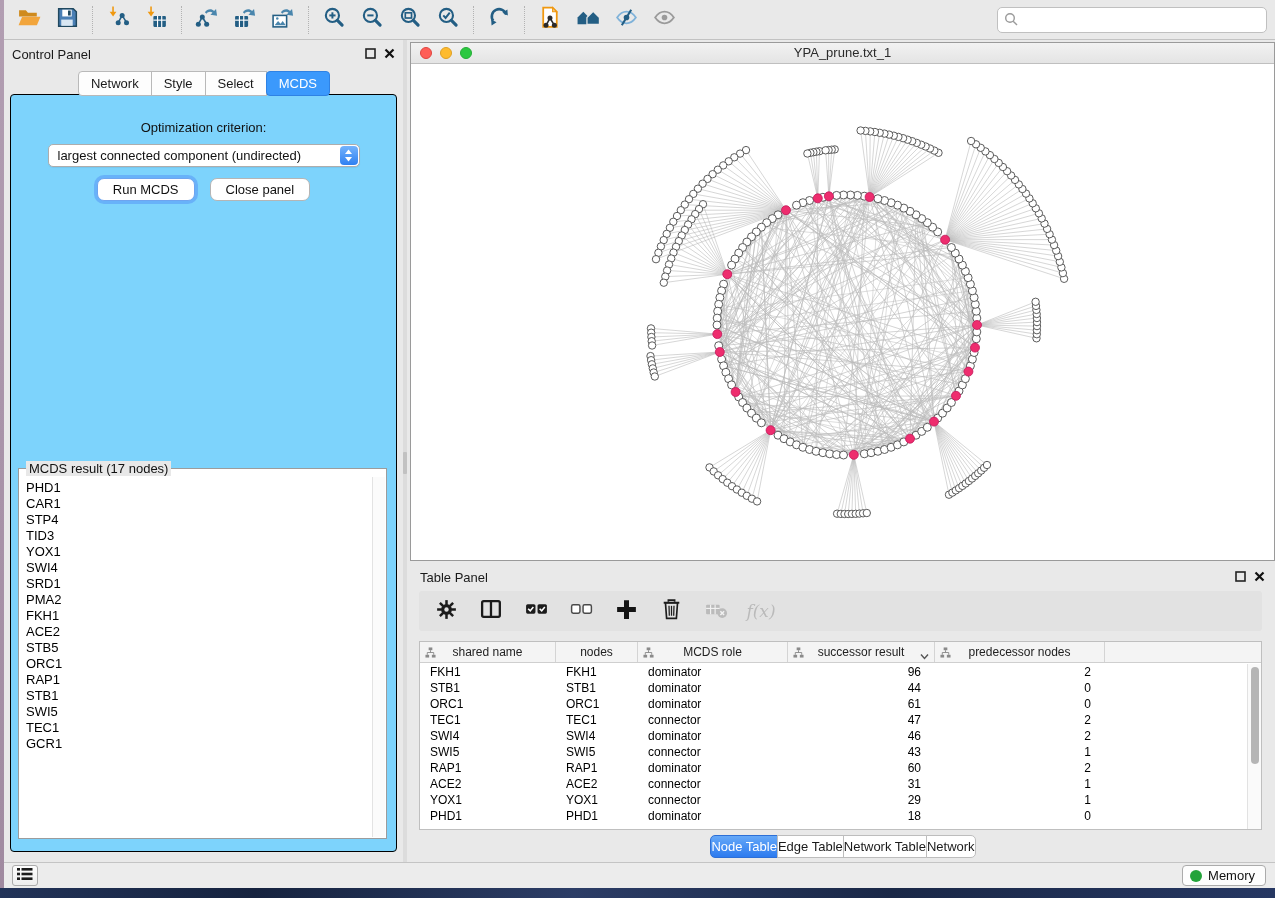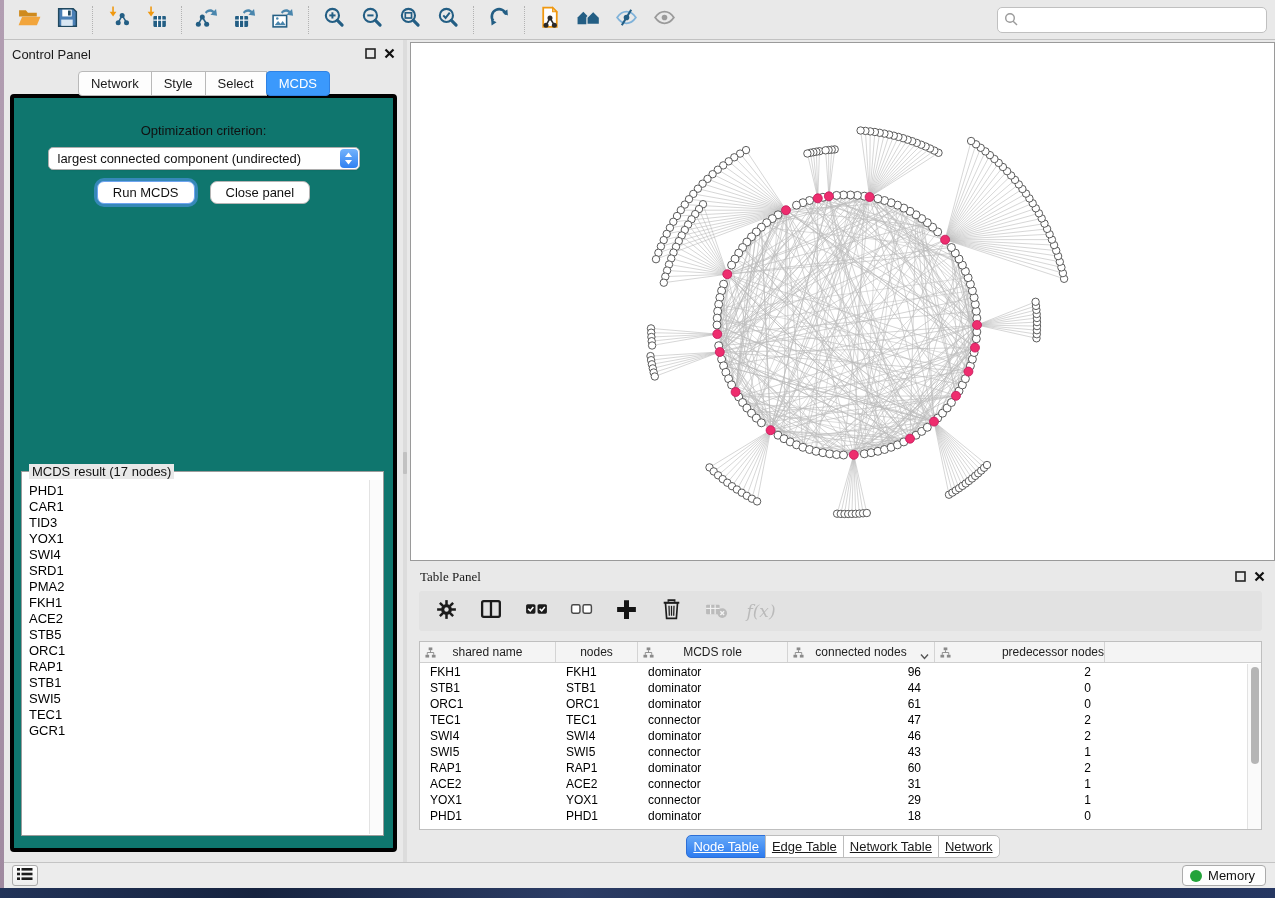--- a/index.html
+++ b/index.html
@@ -29,22 +29,22 @@
   
   .control-panel { position:absolute; left:0; top:0; width:399px; bottom:0; }
   .panel-header { position:absolute; top:3px; left:8px; right:8px; height:22px; display:flex; align-items:center;gap:44px; }
   .panel-title { font-size:13px; color:#1a1a1a; }
   .win-btns { margin-left:auto; display:flex; gap:8px; align-items:center; }
   .ctrl-tabs { position:absolute; top:31px; left:0; right:0; display:flex; justify-content:center; z-index:3; }
   .tab { font-size:13px; color:#1a1a1a; background:#fdfdfd; border:1px solid #b9b9b9; padding:4px 12px; margin-right:-1px; cursor:default; }
   .tab:first-child { border-radius:4px 0 0 4px; }
   .tab:last-child { border-radius:0 4px 4px 0; }
   .tab.active { background:#3b99fc; border-color:#2f82e4; color:#fff; border-radius:4px; position:relative; z-index:2; }
-  .ctrl-body { position:absolute; top:54px; left:6px; right:6px; bottom:10px; border:4px solid #000000;
-    border-radius:4px; background:#0f766e; }
+  .ctrl-body { position:absolute; top:54px; left:6px; right:6px; bottom:10px; border:1px solid #000000;
+    border-radius:4px; background:#7dd3fc; }
   .opt-label { margin-top:25px; text-align:center; font-size:13px; color:#111; }
   .dropdown { margin:9px auto 0; width:312px; height:23px; background:#fff; border:1px solid #adadad; border-radius:5px;
     display:flex; align-items:center; font-size:13px; color:#111; padding-left:9px; box-shadow:0 1px 1px rgba(0,0,0,.06); }
   .dd-value { flex:1; white-space:nowrap; overflow:hidden; }
   .dd-stepper { width:18px; height:19px; margin-right:1px; border-radius:4px; background:linear-gradient(#74b3fc,#2f80f1);
     display:flex; align-items:center; justify-content:center; }
   .btn-row { margin-top:11px; display:flex; justify-content:center; gap:15px; }
   .mac-btn { font-family:"Liberation Sans",sans-serif; font-size:13px; color:#111; background:#fff;
     border:1px solid #b5b5b5; border-radius:7px; padding:3px 15px; cursor:default; }
   .mac-btn.focused { box-shadow:0 0 0 3px rgba(88,152,246,.55); border-color:#6ea4ef; }
@@ -65,21 +65,21 @@
   .lights { position:absolute; left:9px; top:4px; display:flex; gap:8px; }
   .light { width:12px; height:12px; border-radius:50%; }
   .light.red { background:#ff5e57; border:1px solid #e0443e; }
   .light.yellow { background:#febb2e; border:1px solid #dfa023; }
   .light.green { background:#2bc840; border:1px solid #24ad36; }
   .net-title { position:absolute; left:0; right:0; top:2px; text-align:center; font-size:13px; color:#2a2a2a; }
   .net-canvas { position:absolute; left:0; top:22px; right:0; bottom:0; background:#fff; overflow:hidden; }
 
   
   .table-panel { position:absolute; left:3px; top:523px; right:0; bottom:0; background:#e9e9e9; }
-  .tp-header { position:absolute; top:4px; left:10px; right:10px; height:20px; display:flex; align-items:center;font-family:Liberation Serif, serif; }
+  .tp-header { position:absolute; top:4px; left:10px; right:10px; height:20px; display:flex; align-items:center; }
   .tp-toolbar { position:absolute; top:28px; left:9px; right:13px; height:40px; background:#e2e2e2; border-radius:3px;
     display:flex; align-items:center; padding-left:14px; gap:19px; }
   .tpt-btn { display:flex; align-items:center; justify-content:center; width:26px; height:28px; cursor:default; }
   .tpt-btn.disabled { opacity:.55; }
   .fx-label { font-family:"DejaVu Serif", serif; font-style:italic; font-size:17px; color:#9a9a9a; }
 
   .table-region { position:absolute; top:78px; left:9px; right:13px; bottom:32px; border:1px solid #bfbfbf; background:#fff; overflow:hidden; }
   .thead { position:absolute; top:0; left:0; right:0; height:21px; background:#f4f4f4; border-bottom:1px solid #cfcfcf; display:flex; }
   .th { position:relative; height:100%; border-right:1px solid #d4d4d4; display:flex; align-items:center; justify-content:center; font-size:12px; color:#222; }
   .th .tree-ic { position:absolute; left:5px; top:5px; }
@@ -87,21 +87,21 @@
   .th.filler { flex:1; border-right:none; }
   .tbody { position:absolute; top:22px; left:0; right:14px; bottom:0; }
   .tr { display:flex; height:16px; }
   .td { font-size:12px; color:#000; line-height:16px; white-space:nowrap; overflow:hidden; }
   .td.l { padding-left:10px; text-align:left; }
   .td.r { padding-right:14px; text-align:right; }
   .tv-scroll { position:absolute; top:22px; right:0; bottom:0; width:14px; background:#fafafa; border-left:1px solid #e2e2e2; }
   .tv-thumb { position:absolute; top:3px; left:3px; width:8px; height:97px; background:#b5b5b5; border-radius:4px; }
 
   .bottom-tabs { position:absolute; bottom:4px; left:0; right:0; display:flex; justify-content:center; }
-  .btab { font-size:13px; color:#1a1a1a; background:#fff; border:1px solid #bdbdbd; padding:3px 6px; margin-right:-1px; cursor:default;text-decoration:underline; }
+  .btab { font-size:13px; color:#1a1a1a; background:#fff; border:1px solid #bdbdbd; padding:3px 0; margin-right:-1px; cursor:default; }
   .btab:first-child { border-radius:5px 0 0 5px; }
   .btab:last-child { border-radius:0 5px 5px 0; }
   .btab.active { background:linear-gradient(#65a8f8,#2d7bef); color:#fff; border-color:#2d6fd6; }
 
   
   .status-bar { position:absolute; left:0; right:0; bottom:0; height:26px; background:#ececec; border-top:1px solid #c4c4c4; }
   .menu-btn { position:absolute; left:8px; top:2px; width:26px; height:21px; background:linear-gradient(#fdfdfd,#eee);
     border:1px solid #ababab; border-radius:3px; display:flex; align-items:center; justify-content:center; }
   .memory-btn { position:absolute; right:9px; top:2px; height:21px; display:flex; align-items:center; gap:6px;
     background:#fdfdfd; border:1px solid #ababab; border-radius:4px; padding:0 10px 0 7px; font-size:13px; color:#111; }
@@ -299,20 +299,21 @@
         </div>
         <div class="btn-row">
           <button class="mac-btn focused">Run MCDS</button>
           <button class="mac-btn">Close panel</button>
         </div>
         <fieldset class="mcds-box">
           <legend>MCDS result (17 nodes)</legend>
           <div class="mcds-list" id="mcds-list">
               <div class="list-item">PHD1</div>
               <div class="list-item">CAR1</div>
+              <div class="list-item">STP4</div>
               <div class="list-item">TID3</div>
               <div class="list-item">YOX1</div>
               <div class="list-item">SWI4</div>
               <div class="list-item">SRD1</div>
               <div class="list-item">PMA2</div>
               <div class="list-item">FKH1</div>
               <div class="list-item">ACE2</div>
               <div class="list-item">STB5</div>
               <div class="list-item">ORC1</div>
               <div class="list-item">RAP1</div>
@@ -326,20 +327,28 @@
       </div>
     </div>
 
     <div class="v-splitter">
         <div class="grip"></div>
       </div>
 
     <div class="right-col">
 
       <div class="network-window">
+        <div class="net-titlebar">
+          <span class="lights">
+            <span class="light red"></span>
+            <span class="light yellow"></span>
+            <span class="light green"></span>
+          </span>
+          <span class="net-title">YPA_prune.txt_1</span>
+        </div>
         <div class="net-canvas">
           <svg id="net-svg" width="866" height="497">
               <g stroke="#a5a5a5" stroke-width="0.65" opacity="0.75">
                 <line x1="566.0" y1="260.0" x2="307.7" y2="280.7" stroke-width="0.65"></line>
                 <line x1="566.0" y1="260.0" x2="566.0" y2="260.0" stroke-width="0.65"></line>
                 <line x1="566.0" y1="260.0" x2="466.9" y2="386.3" stroke-width="0.65"></line>
                 <line x1="566.0" y1="260.0" x2="486.5" y2="140.2" stroke-width="0.65"></line>
                 <line x1="566.0" y1="260.0" x2="335.9" y2="343.0" stroke-width="0.65"></line>
                 <line x1="566.0" y1="260.0" x2="391.9" y2="137.7" stroke-width="0.65"></line>
                 <line x1="566.0" y1="260.0" x2="411.9" y2="387.7" stroke-width="0.65"></line>
@@ -1200,26 +1209,26 @@
               </div>
               <div class="th" style="width: 147px;">
                 <span class="tree-ic"><svg viewBox="0 0 12 12" width="11" height="11">
                     <g fill="none" stroke="#8a8a8a" stroke-width="1">
                       <path d="M6 3.5V6M2.5 8.5V6h7v2.5"></path>
                     </g>
                     <rect x="4" y="0.5" width="4" height="3" fill="#8a8a8a"></rect>
                     <rect x="0.5" y="8.5" width="4" height="3" fill="#8a8a8a"></rect>
                     <rect x="7.5" y="8.5" width="4" height="3" fill="#8a8a8a"></rect>
                   </svg></span>
-                <span>connected nodes</span>
+                <span>successor result</span>
                 <span class="sort-ic"><svg width="9" height="7">
                     <path d="M1 1.5l3.5 4 3.5-4" fill="none" stroke="#555" stroke-width="1.4"></path>
                   </svg></span>
               </div>
-              <div class="th" style="width: 170px; justify-content: flex-end;">
+              <div class="th" style="width: 170px;">
                 <span class="tree-ic"><svg viewBox="0 0 12 12" width="11" height="11">
                     <g fill="none" stroke="#8a8a8a" stroke-width="1">
                       <path d="M6 3.5V6M2.5 8.5V6h7v2.5"></path>
                     </g>
                     <rect x="4" y="0.5" width="4" height="3" fill="#8a8a8a"></rect>
                     <rect x="0.5" y="8.5" width="4" height="3" fill="#8a8a8a"></rect>
                     <rect x="7.5" y="8.5" width="4" height="3" fill="#8a8a8a"></rect>
                   </svg></span>
                 <span>predecessor nodes</span>
               </div>

